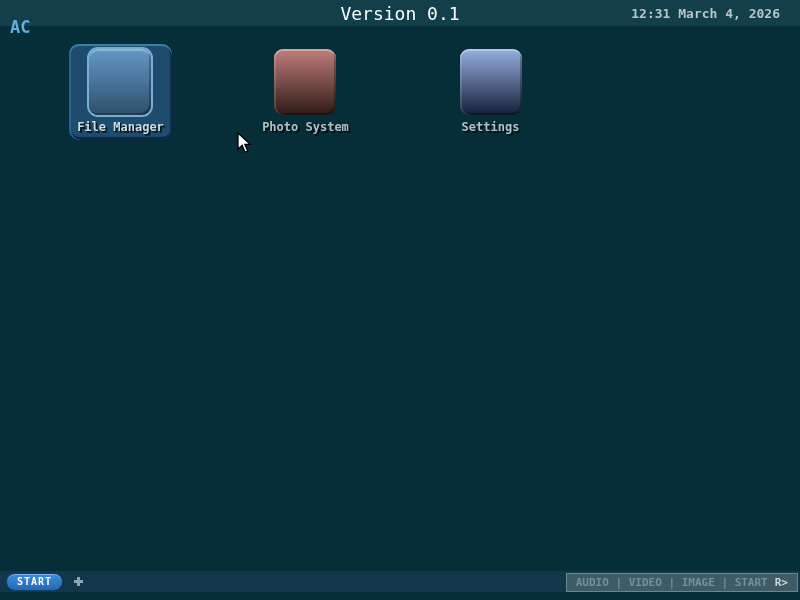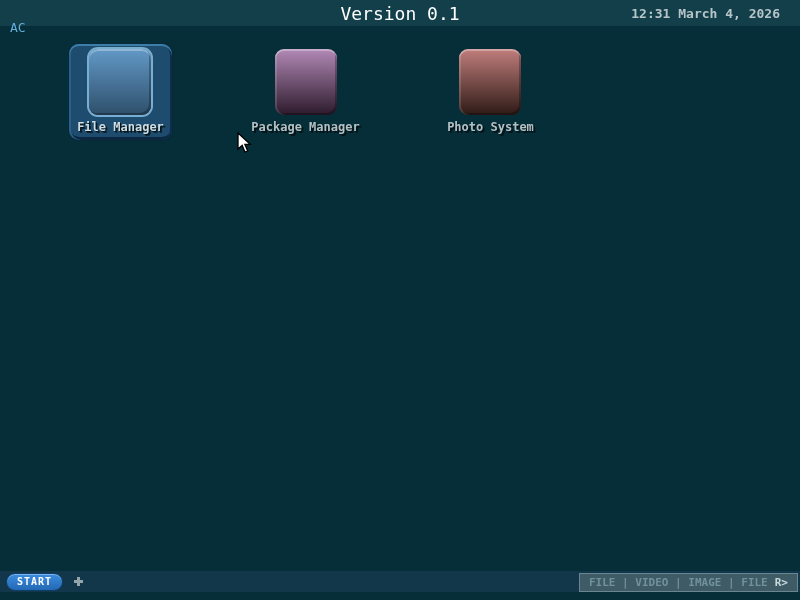--- a/index.html
+++ b/index.html
@@ -14,21 +14,21 @@
   
   .topbar {
     position: absolute; top: 0; left: 0;
     width: 800px; height: 26px;
     background: var(--topbar-bg, #123f4a);
     display: flex; align-items: center;
   }
   .topbar .logo {
     margin-left: 10px;
     color: var(--logo-color, #64aede);
-    font-weight: normal; font-size: 13px; margin-top: 28px;
+    font-weight: bold; font-size: 17px; margin-top: 28px;
   }
   .topbar .title {
     position: absolute; left: 0; right: 0;
     text-align: center;
     color: #ffffff; font-weight: normal; font-size: 18px;
   }
   .topbar .clock {
     margin-left: auto; margin-right: 20px;
     color: #b7c5c9; font-weight: bold; font-size: 13px;
     position: relative; z-index: 1;
@@ -137,40 +137,40 @@
 
 <div class="icon-grid">
     <div class="cell selected">
     <div class="frame">
       <div class="tile" style="background: linear-gradient(rgb(98, 153, 198), rgb(46, 79, 107));"></div>
       <div class="app-label">File Manager</div>
     </div>
   </div>
     <div class="cell">
     <div class="frame">
-      <div class="tile" style="background: linear-gradient(rgb(178, 137, 182), rgb(44, 26, 44));"></div>
-      <div class="app-label">Package Manager</div>
+      <div class="tile" style="background: linear-gradient(rgb(192, 126, 124), rgb(46, 26, 22));"></div>
+      <div class="app-label">Photo System</div>
     </div>
   </div>
     <div class="cell">
     <div class="frame">
-      <div class="tile" style="background: linear-gradient(rgb(192, 126, 124), rgb(46, 26, 22));"></div>
-      <div class="app-label">Photo System</div>
+      <div class="tile" style="background: linear-gradient(rgb(151, 175, 223), rgb(20, 31, 57));"></div>
+      <div class="app-label">Settings</div>
     </div>
   </div>
   </div>
 
 <div class="taskbar">
   <div class="start-btn">START</div>
   <div class="launcher">
     <span class="bar-h"></span>
     <span class="bar-v"></span>
   </div>
   <div class="ticker">
-    <span class="dim">FILE | VIDEO | IMAGE | FILE</span><span class="bright">R&gt;</span>
+    <span class="dim">AUDIO | VIDEO | IMAGE | START</span><span class="bright">R&gt;</span>
   </div>
 </div>
 
 <div class="cursor">
   <svg width="16" height="22" viewBox="0 0 16 22">
     <path d="M1 1 L1 17 L5.2 13.4 L8 20.2 L10.7 19 L7.9 12.4 L13.2 12.4 Z" fill="#ffffff" stroke="#000000" stroke-width="1.3"></path>
   </svg>
 </div>
 
 </body></html>

